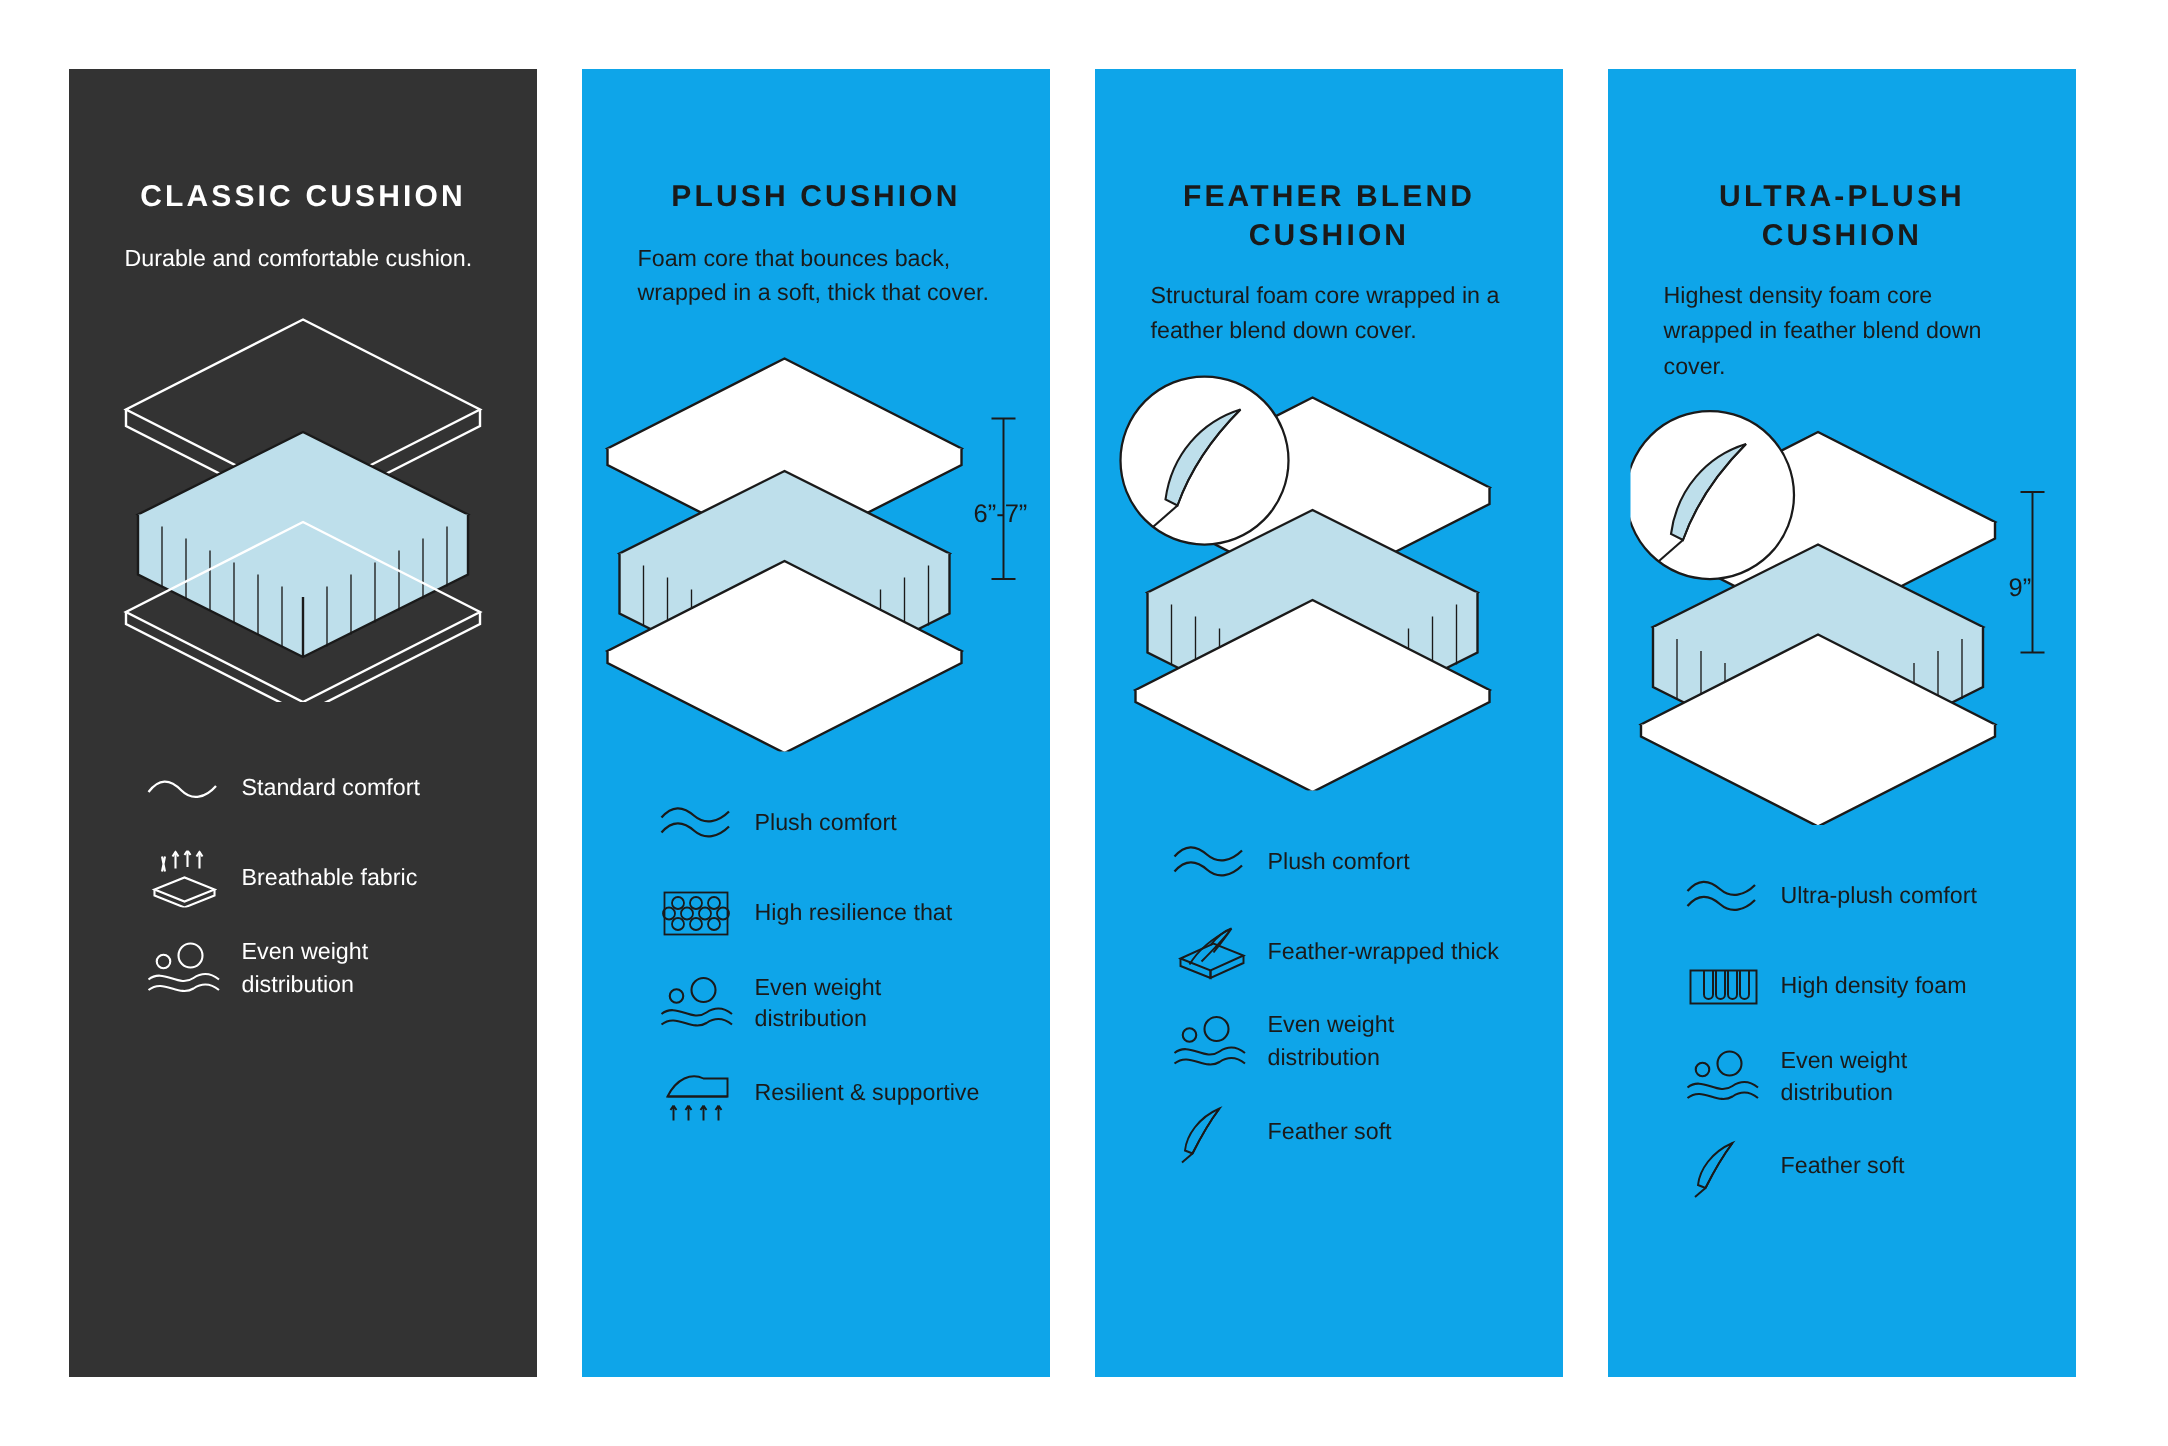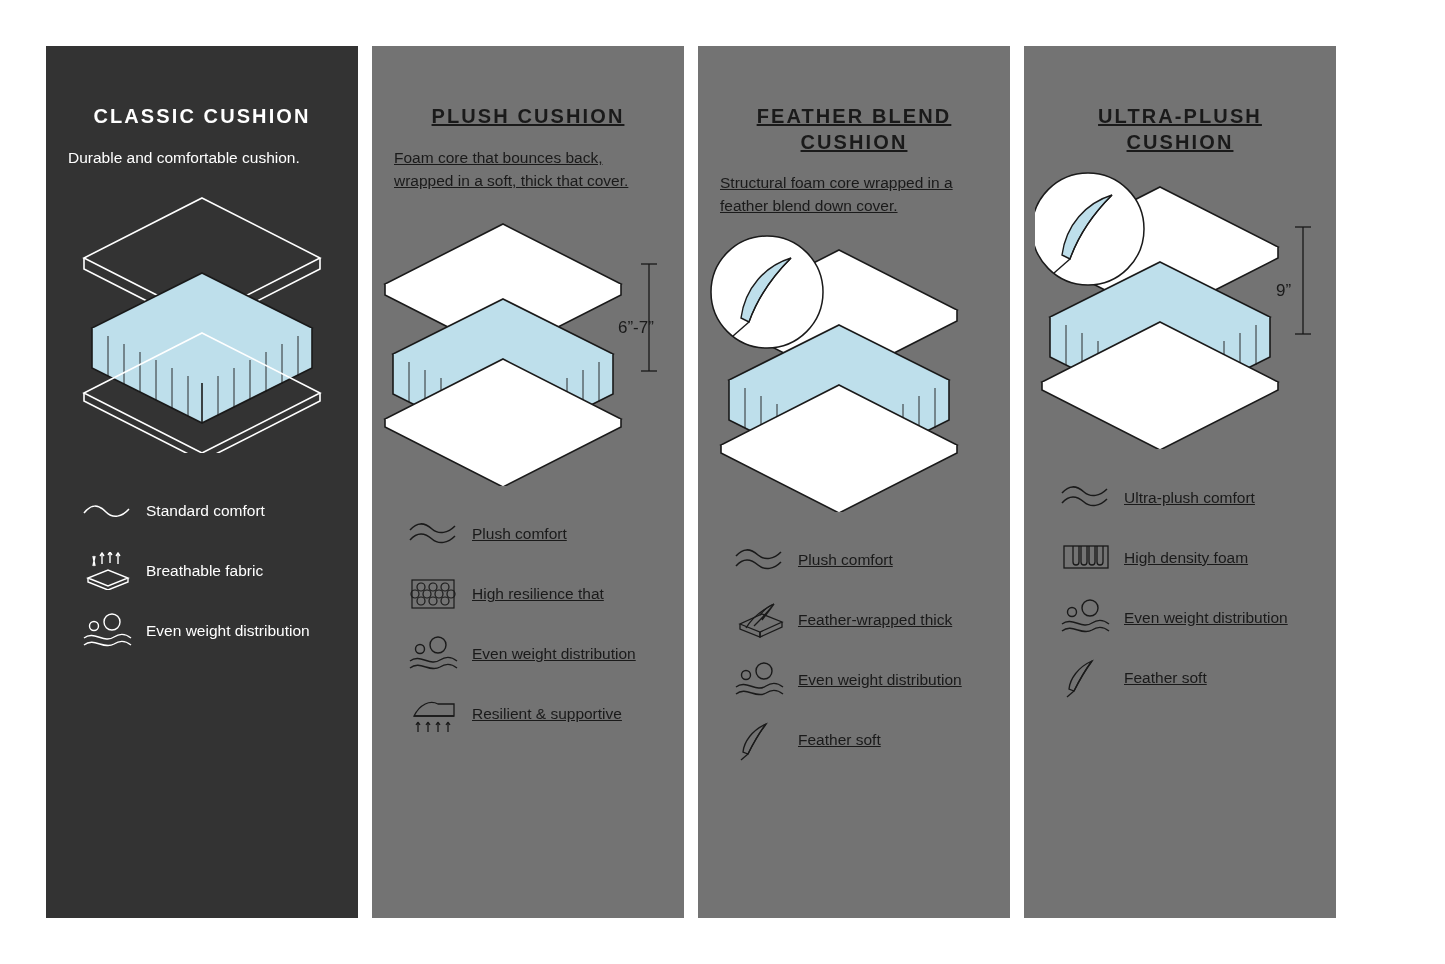--- a/index.html
+++ b/index.html
@@ -20,32 +20,31 @@
     display: flex;
     align-items: flex-start;
     padding: 46px 0 0 0;
     box-sizing: border-box;
   }
   .card {
     position: relative;
     width: 312px;
     height: 872px;
     box-sizing: border-box;
-    margin-right: 14px;
-    padding: 0;
+    margin-right: 30px;
+    padding: 15px;
   }
   .card:first-child { margin-left: 46px; }
   .card.dark {
     background: #333333;
     color: #ffffff;
   }
   .card.light {
-    background: #737373;
+    background: #0ea5e9;
     color: #1a1a1a;
-    text-decoration: underline;
   }
   .card-title {
     text-align: center;
     font-size: 20px;
     font-weight: bold;
     letter-spacing: 2.1px;
     line-height: 1.28;
     margin: 58px 26px 0 26px;
     text-transform: uppercase;
   }
@@ -360,20 +359,21 @@
             <path d="M14 36 L7 42"></path>
           </svg>
         </span>
         <span class="flabel">Feather soft</span>
       </li>
     </ul>
   </div>
 
   <div class="card light">
     <div class="card-title">ULTRA-PLUSH CUSHION</div>
+    <div class="card-desc">Highest density foam core wrapped in feather blend down cover.</div>
 
     <div class="art">
       <svg width="290" height="280" viewBox="0 0 290 280" fill="none" stroke="#1a1a1a" stroke-width="1.6">
         <g>
           <path d="M125 18 L243 78 L125 138 L7 78 Z" fill="#ffffff"></path>
           <path d="M7 78 L7 89 L125 149 L243 89 L243 78" fill="#ffffff"></path>
           <path d="M125 138 L125 149"></path>
         </g>
         <g>
           <path d="M125 93 L235 148 L125 203 L15 148 Z" fill="#bedfeb"></path>

